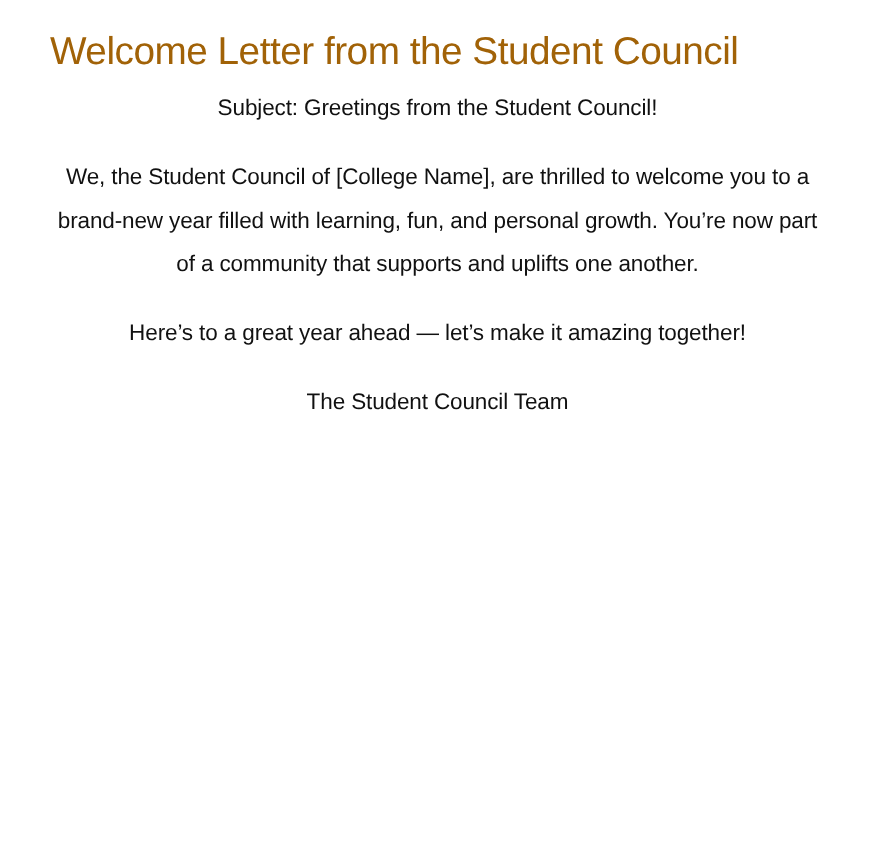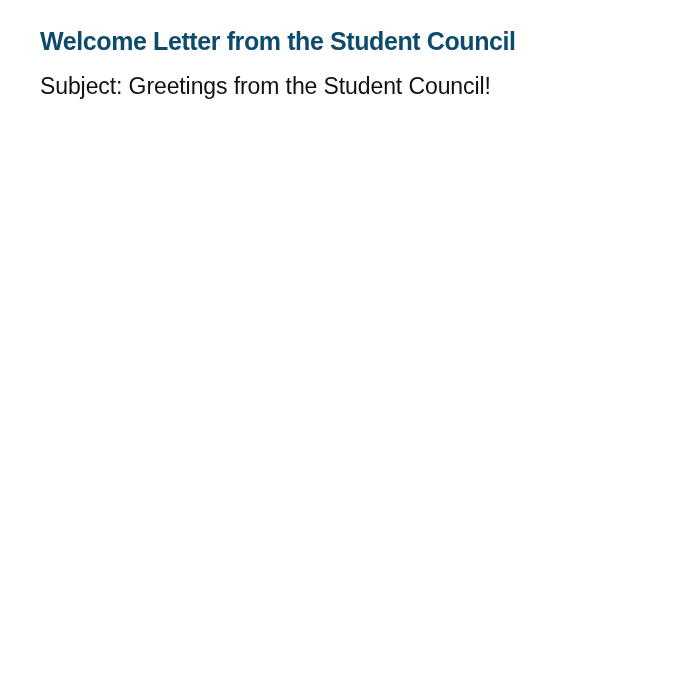--- a/index.html
+++ b/index.html
@@ -1,19 +1,22 @@
 <!DOCTYPE html>
 <html><head>
 <meta charset="utf-8">
 <style>
   html, body { margin: 0; padding: 0; background: #ffffff; }
   body { width: 700px; height: 691px; overflow: hidden; }
   .page { padding: 24px 40px 0 40px; color: #111111; font-family: "Liberation Sans", sans-serif; }
-  h1 { margin: 0 0 11px 0; font-size: 25px; font-weight: bold; line-height: 34px; letter-spacing: -0.4px; color: #0c4a6e; }
-  p { margin: 0 0 20px 0; font-size: 23px; line-height: 35px; letter-spacing: -0.1px; }
+  h1 { margin: 0 0 11px 0; font-size: 31px; font-weight: normal; line-height: 34px; letter-spacing: -0.4px; color: #a16207; }
+  p { margin: 0 0 20px 0; font-size: 18px; line-height: 35px; letter-spacing: -0.1px; text-align: center; }
 </style>
 </head>
 <body>
 
 <div class="page">
   <h1>Welcome Letter from the Student Council</h1>
   <p>Subject: Greetings from the Student Council!</p>
+  <p>We, the Student Council of [College Name], are thrilled to welcome you to a brand-new year filled with learning, fun, and personal growth. You’re now part of a community that supports and uplifts one another.</p>
+  <p>Here’s to a great year ahead — let’s make it amazing together!</p>
+  <p>The Student Council Team</p>
 </div>
 
 </body></html>

